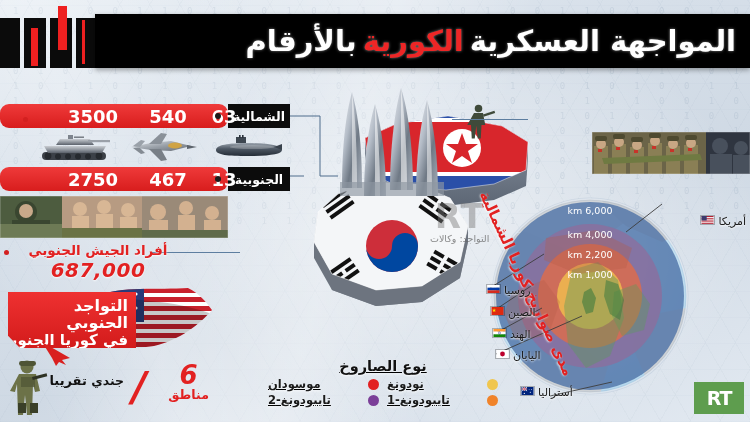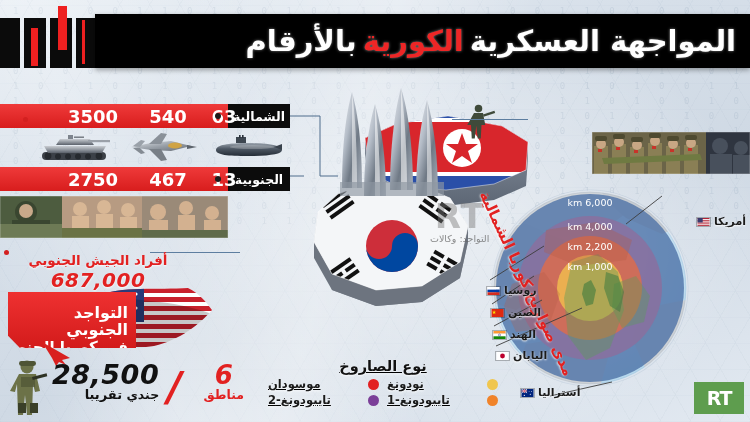--- a/index.html
+++ b/index.html
@@ -103,20 +103,21 @@
     font-size: 12.5px; font-weight: bold;
     display: flex; align-items: center; justify-content: center;
     flex: none;
   }
   .cmp-band {
     flex: 1; height: 24px;
     background: linear-gradient(180deg,#ef3a3a 0%, #d81d1d 100%);
     position: relative;
     display: flex; align-items: center;
     direction: ltr;
+    border-radius: 9px;
   }
   .cmp-band::after {
     content: "";
     position: absolute; right: 7px; top: 9px;
     width: 6px; height: 6px; border-radius: 50%;
     background: #1b1b1b;
   }
   .cmp-num {
     position: absolute;
     color: #fff; font-weight: bold; font-size: 18px;
@@ -161,33 +162,33 @@
     white-space: nowrap;
   }
   .army-label .n {
     color: #e22121; font-size: 20px; font-weight: bold; font-style: italic;
     text-shadow: 0 1px 2px rgba(255,255,255,.9);
     letter-spacing: .5px;
     white-space: nowrap;
   }
   .al-north { right: 560px; top: 88px; width: 180px; }
   .al-north .n { margin-top: 1px; }
-  .al-south { left: 8px; top: 252px; width: 180px; }
+  .al-south { left: 8px; top: 242px; width: 180px; }
 
   .leader-line { position: absolute; background: #5d7ea0; height: 1px; z-index: 34; }
   .leader-dot  { position: absolute; width: 5px; height: 5px; border-radius: 50%; background: #d32020; z-index: 35; }
 
   
   .us-banner {
     position: absolute; left: 8px; top: 292px;
     width: 128px; height: 56px;
     z-index: 36;
     background: linear-gradient(180deg,#ef3131 0%, #d31b1b 100%);
     clip-path: polygon(0 0, 100% 0, 100% 100%, 12px 100%, 0 78%);
-    padding: 12px 8px 0 10px;
+    padding: 5px 8px 0 10px;
     direction: rtl;
   }
   .us-banner .l1 {
     color: #fff; font-size: 16px; font-weight: bold; line-height: 17px;
     white-space: nowrap;
   }
   .us-banner .l2 {
     color: #fff; font-size: 15px; font-weight: bold; 
     white-space: nowrap;
   }
@@ -220,39 +221,39 @@
     margin: 0 6px 0 8px; line-height: 40px;
   }
   .stat-alt { direction: rtl; text-align: center; color: #e22121; }
   .stat-alt .big { font-size: 26px; font-weight: bold; font-style: italic; line-height: 26px; }
   .stat-alt .sub { font-size: 12.5px; font-weight: bold; margin-top: -1px; white-space: nowrap; }
 
   
   .korea-wrap { position: absolute; left: 210px; top: 86px; width: 330px; height: 230px; z-index: 20; }
 
   
-  .globe-wrap { position: absolute; left: 486px; top: 188px; width: 212px; height: 210px; z-index: 18; }
+  .globe-wrap { position: absolute; left: 486px; top: 196px; width: 212px; height: 210px; z-index: 18; }
 
   .range-title {
     position: absolute; left: 492px; top: 188px;
     z-index: 33;
     color: #e22121; font-size: 15px; font-weight: bold;
     transform: rotate(65deg);
     transform-origin: left top;
     white-space: nowrap;
     direction: rtl;
     text-shadow: 0 1px 2px rgba(255,255,255,.8);
   }
 
   
   .ctry {
     position: absolute; z-index: 34;
-    display: flex; align-items: center; gap: 3px;
+    display: flex; gap: 3px;
     direction: rtl;
-    font-size: 11px; font-weight: bold; color: #1a1a1a;
+    font-size: 11px; font-weight: normal; color: #1a1a1a;
     text-shadow: 0 1px 2px rgba(255,255,255,.95);
     white-space: nowrap;
   }
   .flagbox { width: 15px; height: 10px; flex: none; display: block; border: .5px solid rgba(0,0,0,.25); }
   .ctry-us  { right: 4px;   top: 215px; }
   .ctry-ru  { left: 486px;  top: 284px; }
   .ctry-cn  { left: 490px;  top: 306px; }
   .ctry-in  { left: 492px;  top: 328px; }
   .ctry-jp  { left: 495px;  top: 349px; }
   .ctry-au  { left: 520px;  top: 386px; }
@@ -796,21 +797,20 @@
         <circle cx="19" cy="8" r="6.5"></circle>
         <path d="M11 15 h17 l4 17 l-5 1 l-2 -8 l-1 31 h-5 l-2 -20 l-2 20 h-5 l-1 -31 l-2 8 l-5 -1 Z"></path>
       </g>
       <rect x="11" y="2" width="17" height="5" rx="2.4" fill="#4e5434"></rect>
       <rect x="13" y="18" width="14" height="10" fill="#4e5434" opacity=".7"></rect>
       <rect x="24" y="18" width="15" height="3" fill="#2e3224" transform="rotate(-14 24 18)"></rect>
       <rect x="10" y="44" width="8" height="10" fill="#3a3f28"></rect>
       <rect x="22" y="44" width="8" height="10" fill="#3a3f28"></rect>
     </svg>
     <div class="stat-main">
-      <div class="big">28,500</div>
       <div class="sub">
         <span>جندي</span>
         <span class="tiny">تقريبا</span>
       </div>
     </div>
     <div class="slash">/</div>
     <div class="stat-alt">
       <div class="big">6</div>
       <div class="sub">مناطق</div>
     </div>

